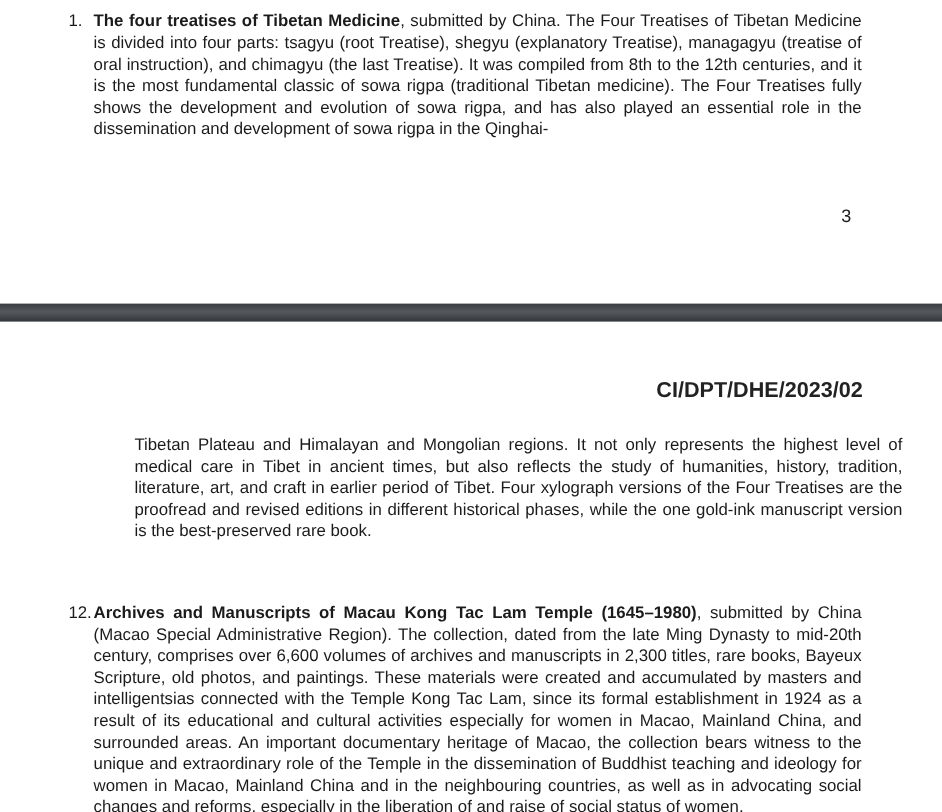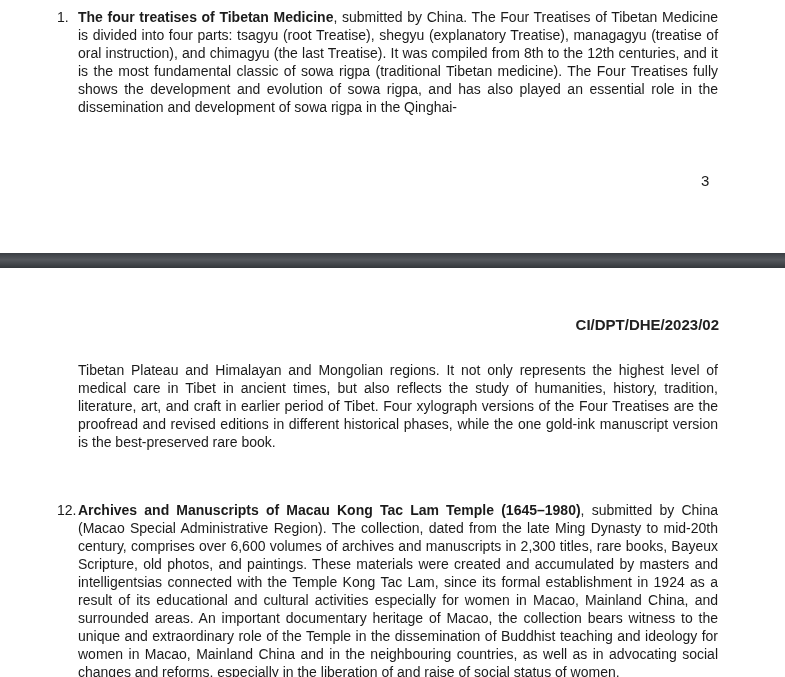--- a/index.html
+++ b/index.html
@@ -44,26 +44,26 @@
     width: 785px;
     height: 15px;
     background: linear-gradient(to bottom, #3a3e43 0%, #55585d 45%, #33373b 100%);
   }
   #doc-reference {
     position: absolute;
     top: 316px;
     left: 0;
     width: 719px;
     text-align: right;
-    font-size: 15px;
+    font-size: 18px;
     font-weight: 600;
     line-height: 18px;
     color: #222222;
   }
-  #continuation { top: 361px; }
+  #continuation { top: 361px; margin-left: 34px; }
   #item12 { top: 477px; margin-top: 24px; }
 </style>
 </head>
 <body>
 
 <div>
   <div class="para" id="item11">
     <span class="list-num">1.</span>
     <span><span class="bi">The four treatises of Tibetan Medicine</span><span>, submitted by </span><span class="b">China</span><span>. The Four Treatises of Tibetan Medicine is divided into four parts: </span><span class="i">tsagyu</span><span> (root Treatise), </span><span class="i">shegyu</span><span> (explanatory Treatise), </span><span class="i">managagyu</span><span> (treatise of oral instruction), and </span><span class="i">chimagyu</span><span> (the last Treatise). It was compiled from 8th to the 12th centuries, and it is the most fundamental classic of s</span><span class="i">owa rigpa</span><span> (traditional Tibetan medicine). The Four Treatises fully shows the development and evolution of </span><span class="i">sowa rigpa</span><span>, and has also played an essential role in the dissemination and development of </span><span class="i">sowa rigpa</span><span> in the Qinghai-</span></span>
   </div>

